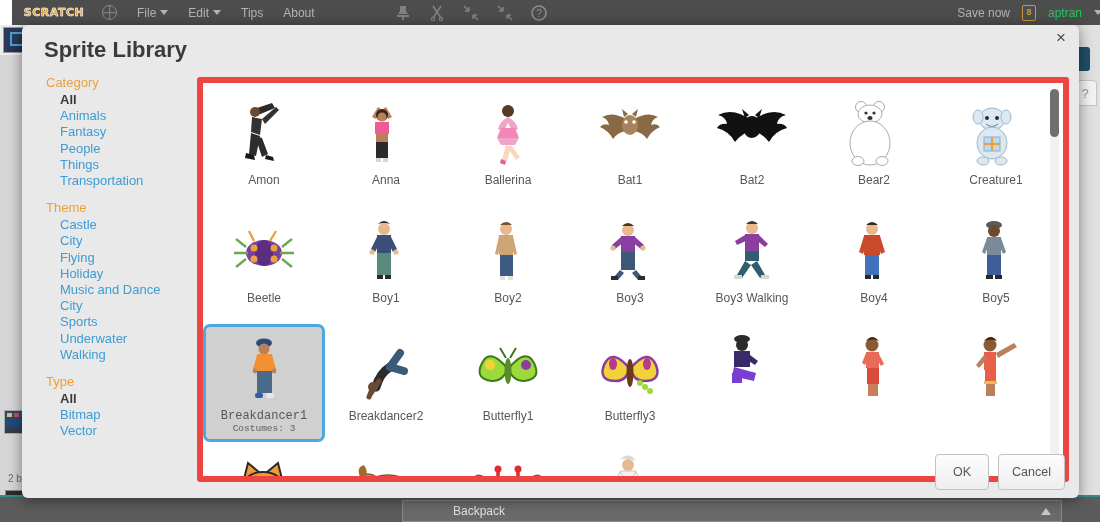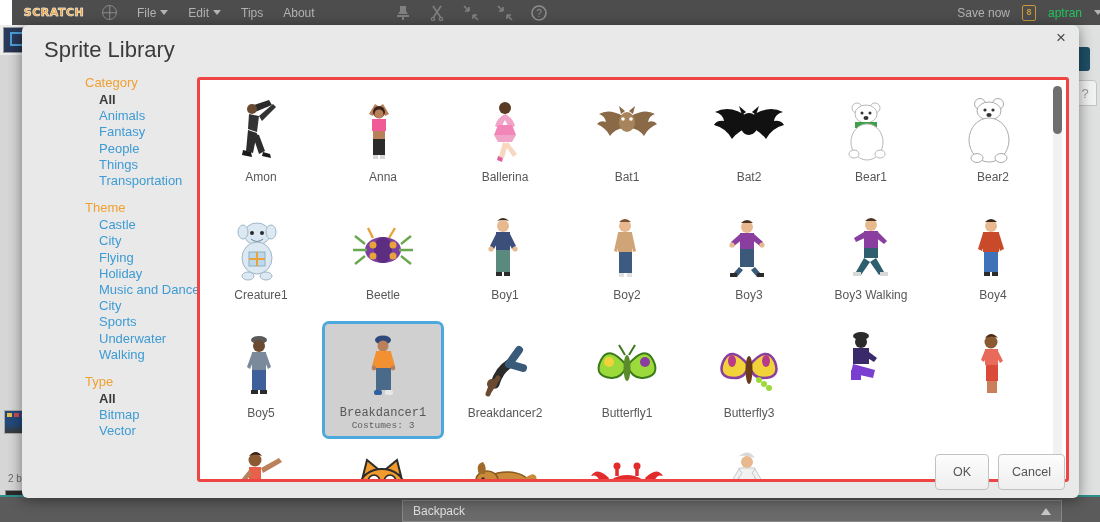--- a/index.html
+++ b/index.html
@@ -120,21 +120,21 @@
   }
   .bottom-bar {
     position: absolute; bottom: 0; left: 0; width: 1100px; height: 27px;
     background: #5b5b5b; border-top: 2px solid #2f8f8a;
   }
   .backpack {
     position: absolute; left: 402px; top: 3px; width: 660px; height: 22px;
     background: #6a6a6a; border: 1px solid #888;
     display: flex; align-items: center; padding: 0 10px;
   }
-  .backpack-label { color: #e0e0e0; font-size: 12px; }
+  .backpack-label { color: #e0e0e0; font-size: 12px; margin-left: 40px; }
   .backpack-caret {
     margin-left: auto; width: 0; height: 0;
     border-left: 5px solid transparent; border-right: 5px solid transparent;
     border-bottom: 7px solid #c9c9c9;
   }
   .bottom-left-strip {
     position: absolute; left: 0; top: 0; width: 400px; height: 27px; background: #5b5b5b;
   }
 
   
@@ -144,40 +144,39 @@
     box-shadow: 0 2px 14px rgba(0,0,0,.45);
     overflow: hidden;
   }
   .modal-close {
     position: absolute; right: 8px; top: 4px; width: 20px; height: 20px;
     color: #4a4a4a; font-size: 17px; text-align: center; line-height: 18px;
     cursor: pointer;
   }
   .modal-title {
     position: absolute; left: 22px; top: 12px;
-    font-size: 22px; color: #3b3b3b; font-weight: normal;
+    font-size: 22px; color: #3b3b3b; font-weight: bold;
   }
   .sidebar {
     position: absolute; left: 24px; top: 50px; width: 130px; bottom: 44px;
     overflow: hidden;
-    margin-left: 39px;
   }
   .side-group-title {
     color: #f0a030; font-size: 13px; margin-top: 11px; margin-bottom: 2px;
   }
   .side-group-title:first-child { margin-top: 0; }
   .side-item {
     color: #3e9bd4; font-size: 13px; padding: 0 0 0 14px; line-height: 16.2px;
     cursor: pointer; white-space: nowrap;
   }
   .side-item.selected { color: #3b3b3b; font-weight: bold; }
 
   .grid-wrap {
     position: absolute; left: 175px; top: 52px; width: 872px; height: 405px;
-    background: #fff; border: 3px solid #ef4444; border-radius: 3px;
+    background: #fff; border: 6px solid #ef4444; border-radius: 3px;
     overflow: hidden;
   }
   .grid {
     position: absolute; left: 0; top: 5px; width: 855px;
     display: flex; flex-wrap: wrap;
   }
   .cell {
     width: 122px; height: 118px; display: flex; flex-direction: column;
     align-items: center; justify-content: flex-start;
     border: 3px solid transparent; border-radius: 7px; cursor: pointer;
@@ -400,37 +399,20 @@
                 <ellipse cx="40" cy="32" rx="9" ry="11" fill="#111"></ellipse>
                 <path d="M33 23 l-3 -9 7 6z" fill="#111"></path>
                 <path d="M47 23 l3 -9 -7 6z" fill="#111"></path>
               </svg>
             </div>
             <div class="cell-label">Bat2</div>
           </div>
           <div class="cell">
             <div class="thumb">
               <svg viewBox="0 0 80 78" width="80" height="78">
-                <circle cx="26" cy="16" r="5" fill="#fff" stroke="#b9b9b9"></circle>
-                <circle cx="44" cy="16" r="5" fill="#fff" stroke="#b9b9b9"></circle>
-                <ellipse cx="35" cy="22" rx="11" ry="9" fill="#fff" stroke="#b9b9b9"></ellipse>
-                <circle cx="31" cy="21" r="1.5" fill="#333"></circle>
-                <circle cx="39" cy="21" r="1.5" fill="#333"></circle>
-                <ellipse cx="35" cy="26" rx="2.5" ry="2" fill="#333"></ellipse>
-                <path d="M24 30 h22 v6 h-22z" fill="#3fa04a"></path>
-                <ellipse cx="36" cy="50" rx="16" ry="18" fill="#fff" stroke="#b9b9b9"></ellipse>
-                <ellipse cx="23" cy="62" rx="5" ry="4" fill="#fff" stroke="#b9b9b9"></ellipse>
-                <ellipse cx="49" cy="62" rx="5" ry="4" fill="#fff" stroke="#b9b9b9"></ellipse>
-              </svg>
-            </div>
-            <div class="cell-label">Bear1</div>
-          </div>
-          <div class="cell">
-            <div class="thumb">
-              <svg viewBox="0 0 80 78" width="80" height="78">
                 <circle cx="27" cy="12" r="5.5" fill="#fff" stroke="#aaa"></circle>
                 <circle cx="45" cy="12" r="5.5" fill="#fff" stroke="#aaa"></circle>
                 <ellipse cx="36" cy="19" rx="12" ry="9" fill="#fff" stroke="#aaa"></ellipse>
                 <circle cx="32" cy="18" r="1.6" fill="#333"></circle>
                 <circle cx="40" cy="18" r="1.6" fill="#333"></circle>
                 <ellipse cx="36" cy="23" rx="2.6" ry="2" fill="#333"></ellipse>
                 <ellipse cx="36" cy="48" rx="20" ry="22" fill="#fff" stroke="#aaa"></ellipse>
                 <ellipse cx="24" cy="66" rx="6" ry="4.5" fill="#fff" stroke="#aaa"></ellipse>
                 <ellipse cx="48" cy="66" rx="6" ry="4.5" fill="#fff" stroke="#aaa"></ellipse>
               </svg>

